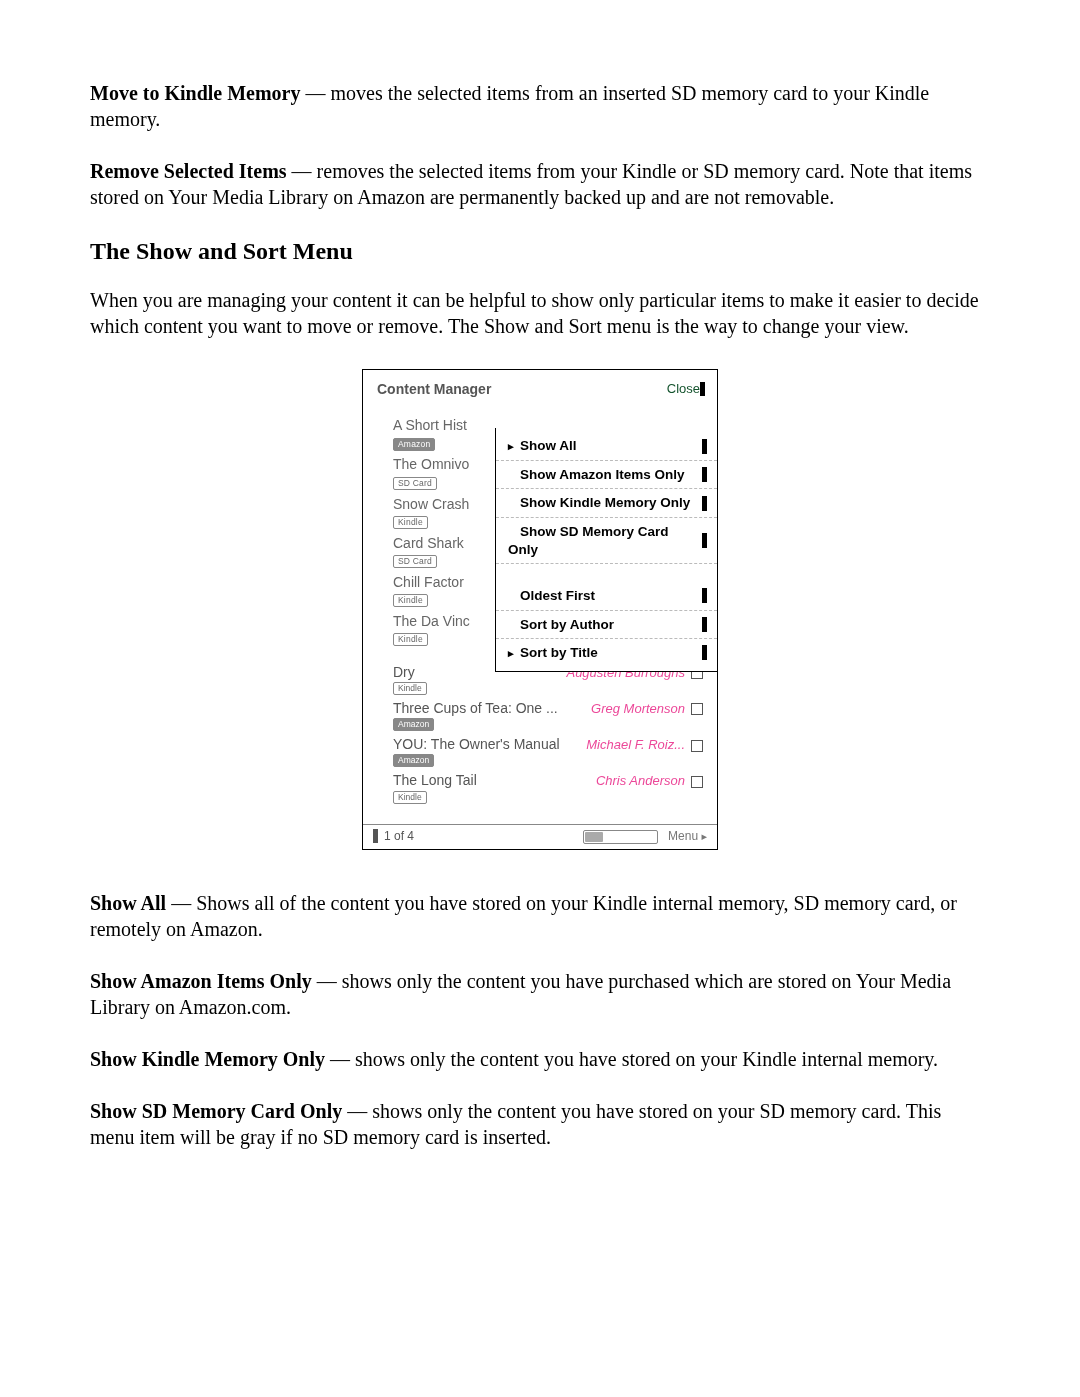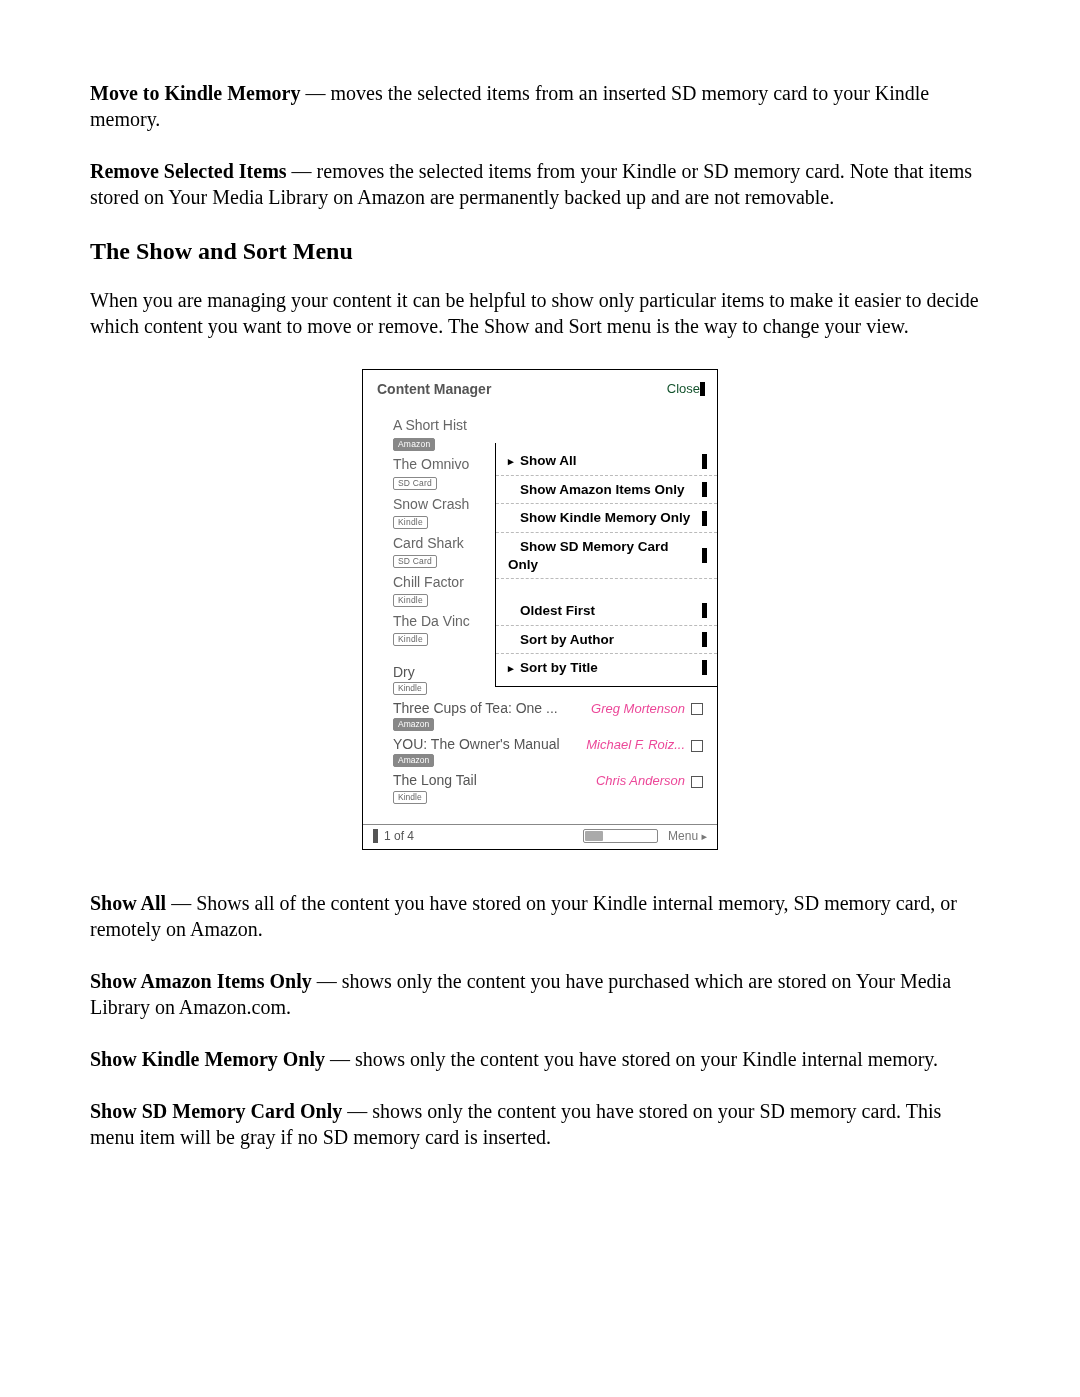--- a/index.html
+++ b/index.html
@@ -92,21 +92,21 @@
   .full-row-wrap { margin: 6px 0 2px 0;}
   .full-row .titleblock{display:flex;flex-direction:column;}
   .full-row .line1{display:flex;align-items:baseline;gap:10px;width:100%;justify-content:space-between;}
   .full-row .badge2{
     display:inline-block; font-size:8.5px; padding:0 4px; border:1px solid #888; border-radius:2px; color:#666; line-height:11px; margin-top:1px;
   }
   .full-row .badge2.dark{ background:#888; color:#fff; border-color:#888;}
   
   .menu {
     position: absolute;
-    top: 35px;
+    top: 20px;
     right: 0;
     width: 222px;
     background: #fff;
     border-left: 1.5px solid #000;
     border-bottom: 1.5px solid #000;
     box-sizing: border-box;
     padding: 4px 0 4px 0;
   }
   .menu .mitem {
     display: flex;
@@ -133,21 +133,21 @@
     padding: 4px 10px 5px 10px;
     display: flex;
     justify-content: space-between;
     align-items: center;
     font-size: 12px;
     color: #555;
     gap: 16px;
   }
   .footer .lbar { width:5px; height:14px; background:#555; display:inline-block; margin-right:6px;}
   .footer .page { display:flex; align-items:center;}
-  .footer .right { display:flex; align-items:flex-start; gap:10px;}
+  .footer .right { display:flex; align-items:flex-end; gap:10px;}
   .footer .prog {
     width: 70px; height: 12px; border:1px solid #888; border-radius:2px;
     position:relative; overflow:hidden; color:#888; font-size:9px; 
     display:flex; align-items:center; padding-left:3px;
   }
   .footer .prog::before{
     content:""; position:absolute; left:1px; top:1px; bottom:1px; width:18px; background:#aaa; border-radius:1px;
   }
   .footer .menulbl{ color:#777; font-size:12px;}
   .footer .rarrow{ font-size:11px; color:#777;}

